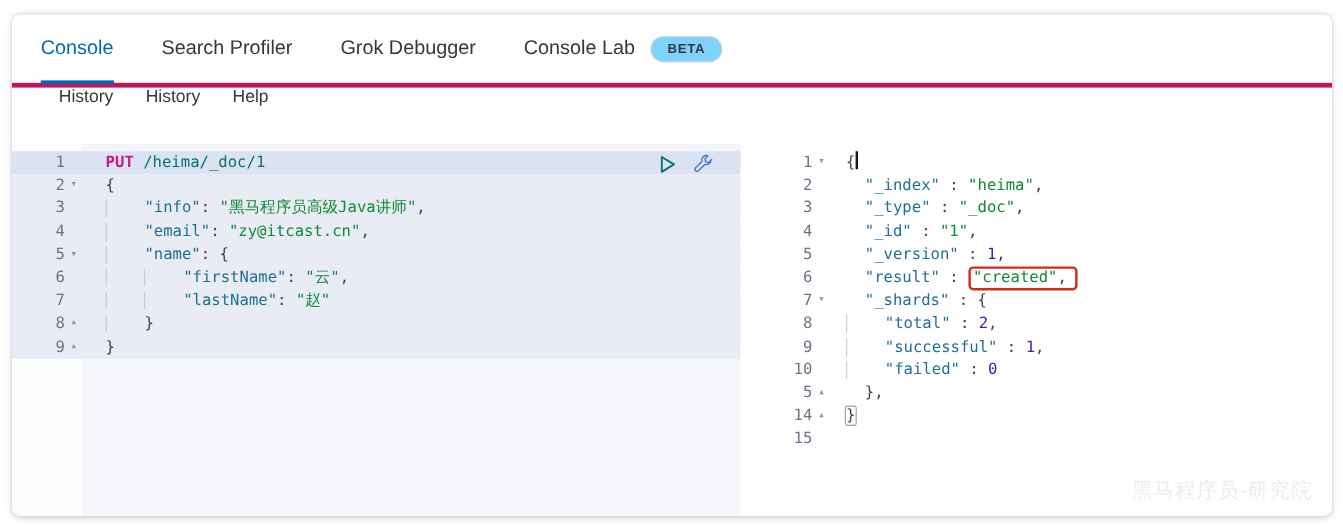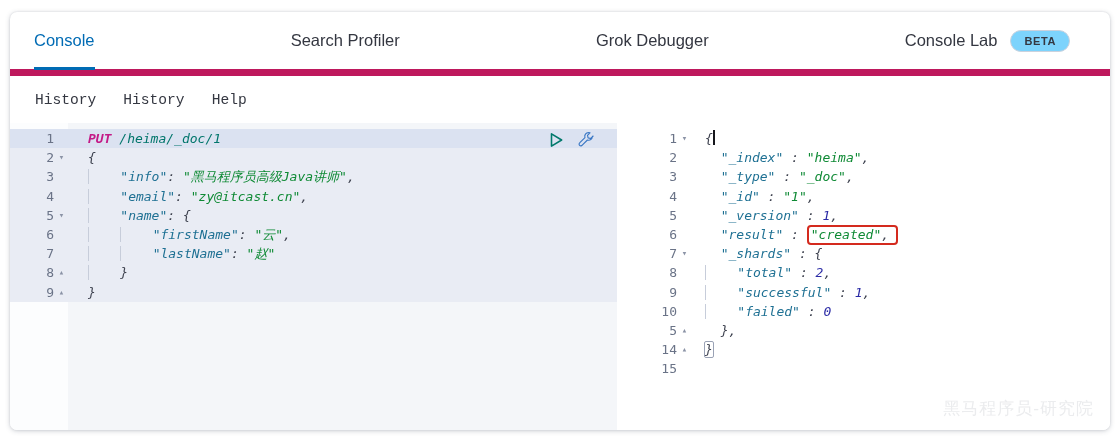--- a/index.html
+++ b/index.html
@@ -2,47 +2,47 @@
 <html style="--accent: #006bb4; --method: #c41a87; --url: #00756b; --key: #1e7093; --str: #0f8a35; --num: #2a2aa5; --red: #d42a1e;"><head>
 <meta charset="utf-8">
 <style>
   html,body{margin:0;padding:0;background:#fff;width:1119px;height:441px;overflow:hidden;
     font-family:"Liberation Sans",sans-serif;-webkit-font-smoothing:antialiased;}
   .card{position:absolute;left:10px;top:12px;width:1100px;height:418px;background:#fff;
     border-radius:7px;box-shadow:0 1px 5px rgba(60,70,90,.25),0 0 2px rgba(60,70,90,.15);
     display:flex;flex-direction:column;overflow:hidden;}
   
   .tabsbar{height:57px;flex:none;display:flex;align-items:stretch;padding-left:24px;
-    border-bottom:7px solid #be185d;justify-content:space-between;}
+    border-bottom:4px solid #be185d;}
   .tab{display:flex;align-items:center;margin-right:40px;font-size:16.5px;color:#343741;
     cursor:pointer;position:relative;white-space:nowrap;}
   .tab.active{color:var(--accent,#006bb4);}
   .tab.active::after{content:"";position:absolute;left:0;right:0;bottom:-1px;height:3px;
     background:var(--accent,#006bb4);}
   .beta{margin-left:13px;border:1px solid #cbd2dd;border-radius:15px;padding:4px 13px;
     font-size:11px;font-weight:bold;letter-spacing:.6px;color:#343741;background:#7dd3fc;}
   
-  .menubar{height:47px;flex:none;display:flex;align-items:center;padding-left:25px;font-family:Liberation Mono, monospace;}
+  .menubar{height:47px;flex:none;display:flex;padding-left:39px;}
   .menu-item{font-size:14.6px;color:#343741;margin-right:27px;cursor:pointer;}
   
   .editors{flex:1;display:flex;min-height:0;position:relative;}
   .editor{font-family:"DejaVu Sans Mono","Liberation Mono",monospace;font-size:13px;
     line-height:19.2px;padding-top:6px;box-sizing:border-box;}
   .panel-left{width:607px;flex:none;position:relative;
     background:linear-gradient(to right,#fcfdfe 58px,#f4f6f9 58px);}
   .divider{width:30px;flex:none;background:#fff;}
   .panel-right{flex:1;background:#fff;}
   .row{display:flex;height:19.2px;white-space:pre;}
   .row.hl-first{background:#dbe2f1;}
   .row.hl-req{background:#e9ecf4;}
   .gnum{flex:none;text-align:right;color:#6a7387;user-select:none;}
   .panel-left .gnum{width:44px;}
   .panel-right .gnum{width:30px;}
   .fold{flex:none;width:15px;text-align:center;color:#8b93a6;font-size:9px;line-height:19.2px;cursor:pointer;}
-  .code{flex:1;white-space:pre;color:#3f4350;font-style:italic;}
+  .code{flex:1;white-space:pre;color:#3f4350;}
   .panel-left .code{padding-left:19px;}
   .panel-right .code{padding-left:13px;}
   .tk-method{color:var(--method,#c41a87);font-weight:bold;}
   .tk-url{color:var(--url,#00756b);}
   .tk-key{color:var(--key,#1e7093);}
   .tk-str{color:var(--str,#0f8a35);}
   .tk-num{color:var(--num,#2a2aa5);}
   .tk-punc{color:#3f4350;}
   .tk-ind,.tk-ind2{border-left:1px solid #c7cdda;}
   .redbox{border:2px solid var(--red,#d42a1e);border-radius:4px;padding:0 7px 1px 2px;}

